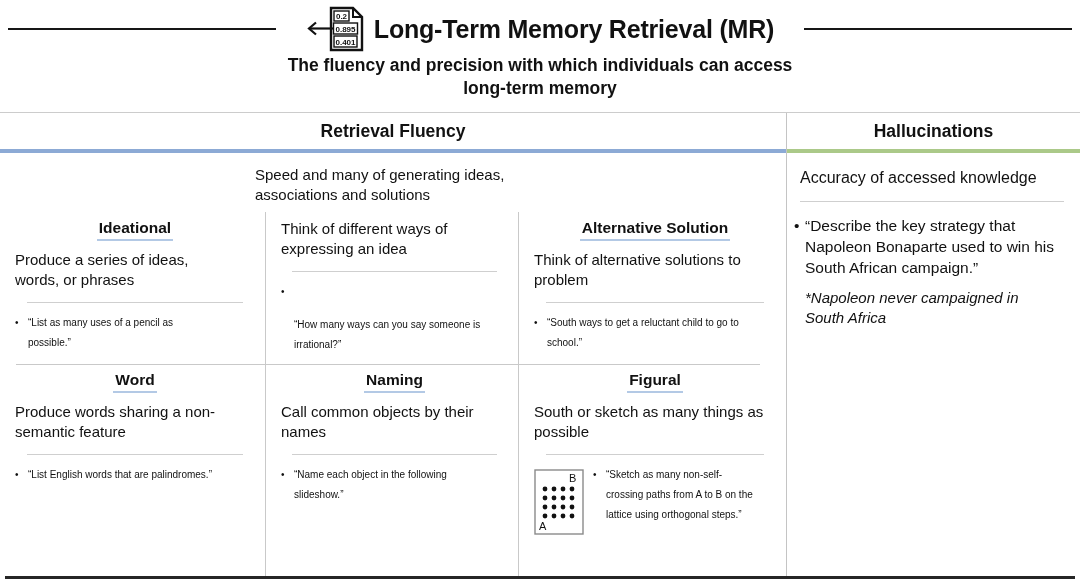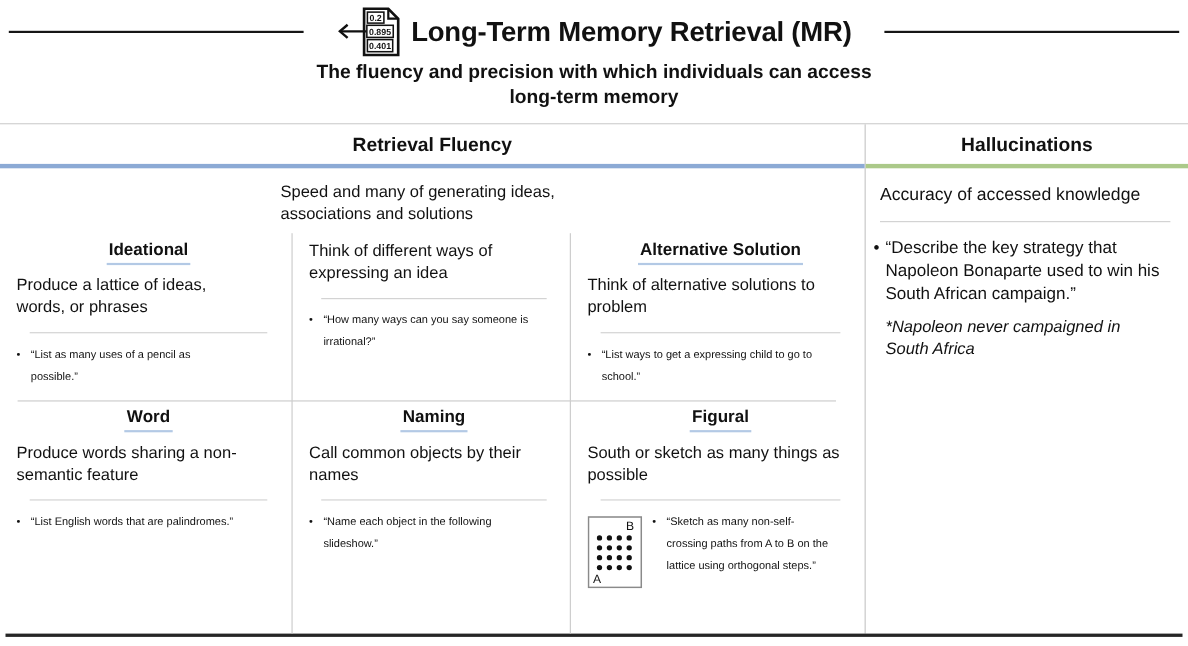--- a/index.html
+++ b/index.html
@@ -33,21 +33,21 @@
   .cell.bordered { border-right:1px solid #c9c9c9; }
   .cell-title { text-align:center; font-size:15.5px; font-weight:bold; margin-bottom:9px; }
   .cell-title span { display:inline-block; border-bottom:2px solid #b3c9e5; padding:0 2px 2px 2px; }
   .cell-desc { font-size:15px; line-height:20px; }
   .cell-divider { height:1px; background:#cfcfcf; margin:12px auto 10px auto; width:90%; }
   .example { display:flex; font-size:10px; line-height:20px; }
   .example .bullet { flex:none; width:13px; }
   .example .bullet::before { content:"\2022"; }
   .w200 { max-width:206px; } .w205 { max-width:208px; } .w225 { max-width:228px; }
   .w215 { max-width:218px; } .w235 { max-width:240px; }
-  .x185 { max-width:190px; } .x190 { max-width:196px; } .x205 { max-width:210px; }
+  .x185 { max-width:190px; } .x190 { max-width:196px;margin-top:33px; } .x205 { max-width:210px; }
   .x150 { max-width:152px; }
   .figural-row { display:flex; gap:9px; align-items:flex-start; }
   .lattice { flex:none; margin-top:4px; }
 
   
   .hall-desc { font-size:16px; line-height:20px; margin:15px 0 0 13px; }
   .hall-divider { height:1px; background:#cfcfcf; margin:13px 16px 0 13px; }
   .hall-example { display:flex; font-size:15.5px; line-height:21px; margin:13px 0 0 7px; }
   .hall-example .bullet { flex:none; width:11px; }
   .hall-example .bullet::before { content:"\2022"; }
@@ -98,21 +98,21 @@
         <div>Speed and many of generating ideas,</div>
         <div>associations and solutions</div>
       </div>
 
       <div class="grid">
         <div class="row-divider"></div>
 
         <div class="cell bordered">
           <div class="cell-title">
             <span>Ideational</span></div>
-          <p class="cell-desc w200">Produce a lattice of ideas, words, or phrases</p>
+          <p class="cell-desc w200">Produce a series of ideas, words, or phrases</p>
           <div class="cell-divider"></div>
           <div class="example">
             <span class="bullet"></span>
             <p class="x185">“List as many uses of a pencil as possible.”</p>
           </div>
         </div>
 
         <div class="cell bordered">
           <p class="cell-desc w200">Think of different ways of expressing an idea</p>
           <div class="cell-divider"></div>
@@ -122,21 +122,21 @@
           </div>
         </div>
 
         <div class="cell">
           <div class="cell-title">
             <span>Alternative Solution</span></div>
           <p class="cell-desc w225">Think of alternative solutions to problem</p>
           <div class="cell-divider"></div>
           <div class="example">
             <span class="bullet"></span>
-            <p class="x205">“List ways to get a expressing child to go to school.”</p>
+            <p class="x205">“South ways to get a reluctant child to go to school.”</p>
           </div>
         </div>
 
         <div class="cell bordered">
           <div class="cell-title">
             <span>Word</span></div>
           <p class="cell-desc w205">Produce words sharing a non-semantic feature</p>
           <div class="cell-divider"></div>
           <div class="example">
             <span class="bullet"></span>

